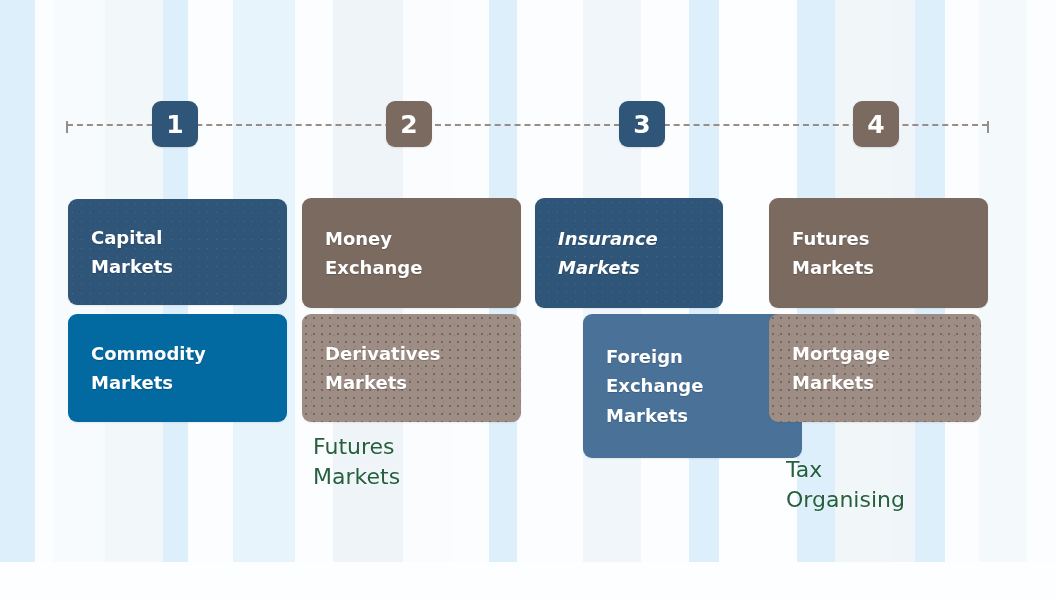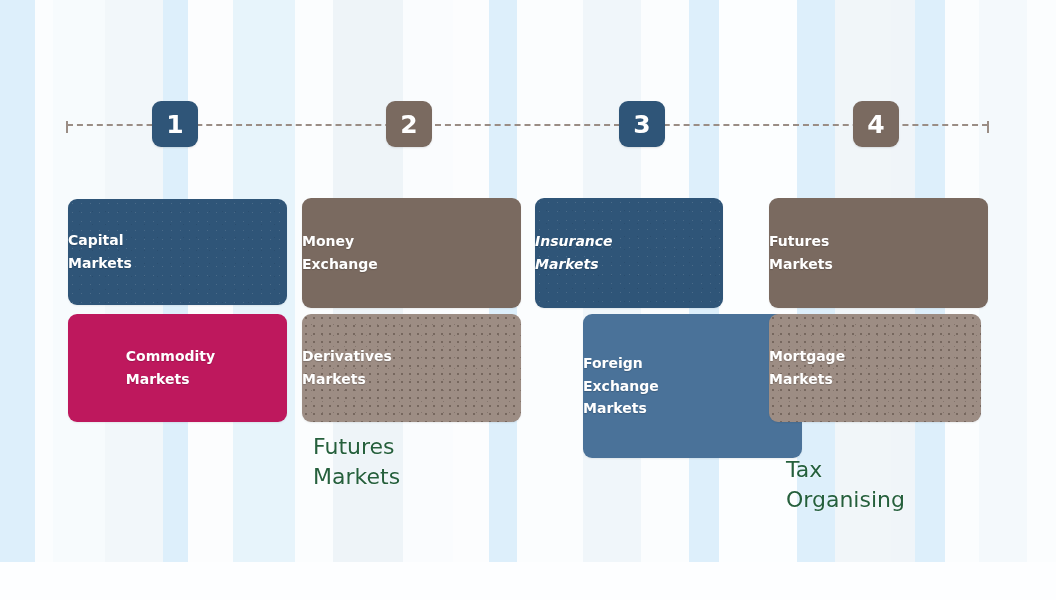--- a/index.html
+++ b/index.html
@@ -69,26 +69,27 @@
     font-weight: bold;
     letter-spacing: 0px;
     box-shadow: 0 1px 2px rgba(0,0,0,0.10);
   }
 
   
   .card {
     position: absolute;
     border-radius: 9px;
     color: #ffffff;
-    font-size: 14px;
+    font-size: 18px;
     font-weight: bold;
     line-height: 1.62;
     display: flex;
     align-items: center;
     box-sizing: border-box;
+    padding-left: 23px;
     padding-right: 14px;
     text-shadow: 0 1px 1px rgba(0,0,0,0.18);
     box-shadow: 0 1px 2px rgba(0,0,0,0.07);
   }
   .card .label { display: block; }
 
   
   .speckled {
     background-image:
       radial-gradient(rgba(60,45,38,0.40) 0.9px, transparent 1.0px),
@@ -166,21 +167,21 @@
       <div class="badge" style="left: 386px; top: 101px; background: rgb(122, 106, 96);">2</div>
       <div class="badge" style="left: 619px; top: 101px; background: rgb(47, 85, 120);">3</div>
       <div class="badge" style="left: 853px; top: 101px; background: rgb(122, 106, 96);">4</div>
     </div>
 
   <div id="card-layer">
       <div class="card speckled-blue" style="left: 68px; top: 199px; width: 219px; height: 106px; background-color: rgb(47, 85, 120);">
         <span class="label" style="white-space: pre-line;">Capital
 Markets</span>
       </div>
-      <div class="card" style="left: 68px; top: 314px; width: 219px; height: 108px; background-color: #be185d; justify-content: center;">
+      <div class="card" style="left: 68px; top: 314px; width: 219px; height: 108px; background-color: #0369a1;">
         <span class="label" style="white-space: pre-line;">Commodity
 Markets</span>
       </div>
       <div class="card" style="left: 302px; top: 198px; width: 219px; height: 110px; background-color: rgb(122, 106, 96);">
         <span class="label" style="white-space: pre-line;">Money
 Exchange</span>
       </div>
       <div class="card speckled" style="left: 302px; top: 314px; width: 219px; height: 108px; background-color: rgb(157, 141, 132);">
         <span class="label" style="white-space: pre-line;">Derivatives
 Markets</span>

